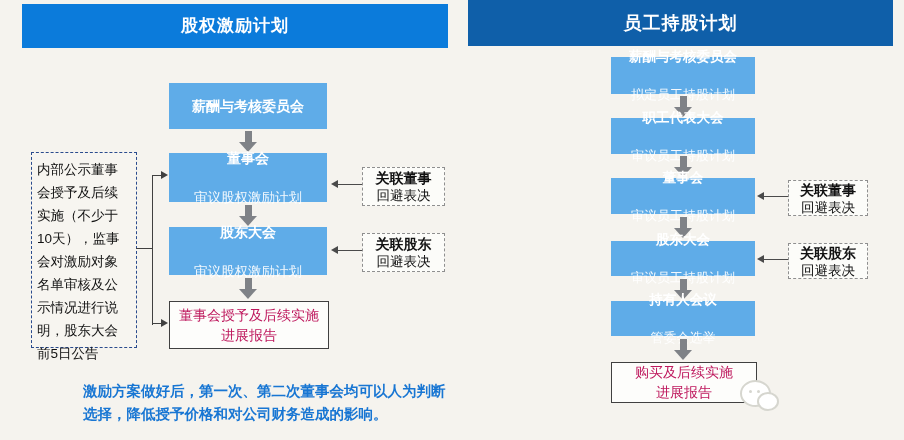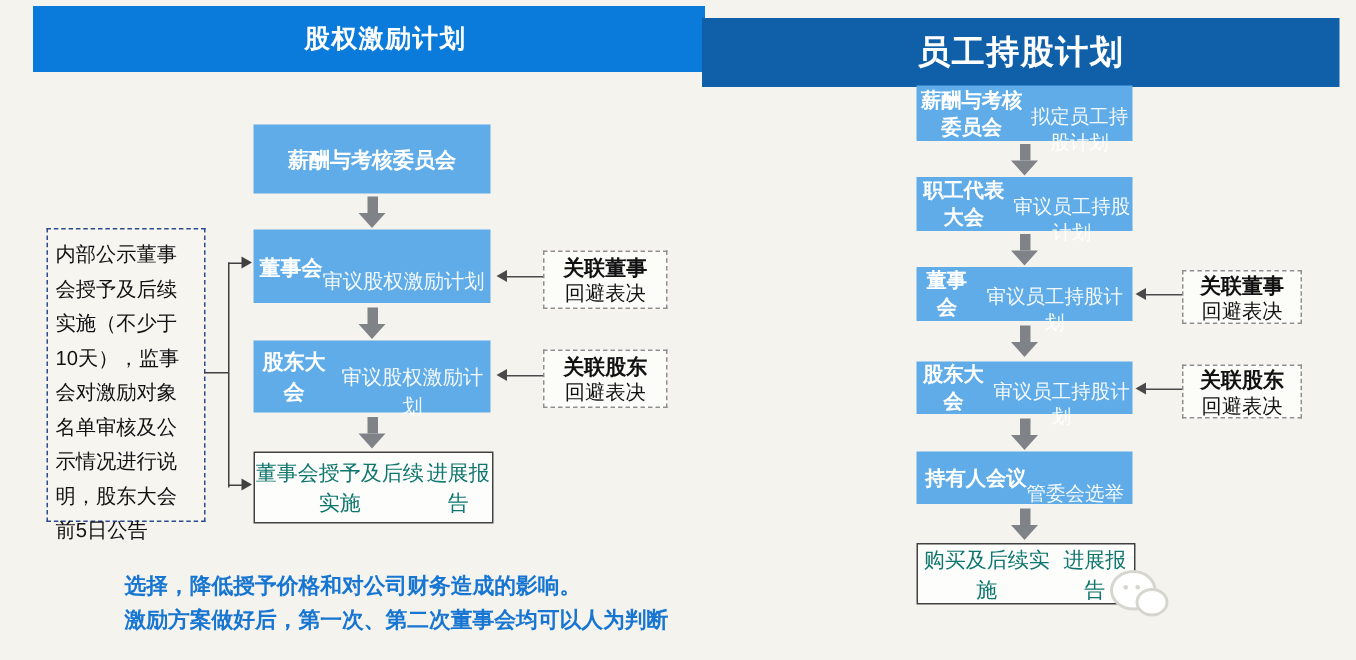--- a/index.html
+++ b/index.html
@@ -1,35 +1,35 @@
 <!DOCTYPE html>
 <html><head>
 <meta charset="utf-8">
 <style>
   html,body{margin:0;padding:0;}
   body{font-family:"Liberation Sans","DejaVu Sans",sans-serif;}
   #canvas{position:relative;width:904px;height:440px;background:#f5f3ee;overflow:hidden;}
 
   
   .hdr{position:absolute;color:#fff;font-weight:bold;text-align:center;letter-spacing:1px;}
-  .hdr-left{left:22px;top:4px;width:426px;height:44px;line-height:44px;font-size:17px;background:#0b7bdb;padding-left:22px;}
-  .hdr-right{left:468px;top:12px;width:425px;height:46px;line-height:46px;font-size:22px;background:#0f5fa9;}
-
-  
-  .step{position:absolute;display:flex;flex-direction:row;justify-content:center;align-items:center;text-align:center;}
+  .hdr-left{left:22px;top:4px;width:426px;height:44px;line-height:44px;font-size:17px;background:#0b7bdb;}
+  .hdr-right{left:468px;top:0;width:425px;height:46px;line-height:46px;font-size:18px;background:#0f5fa9;}
+
+  
+  .step{position:absolute;display:flex;flex-direction:column;justify-content:center;align-items:center;text-align:center;}
   .step.blue{background:#5face8;color:#fff;}
   .step.blue .t{font-weight:bold;}
   .step.blue .s{color:rgba(255,255,255,0.93);margin-top:20px;}
   .lcol .t{font-size:14px;line-height:20px;}
   .lcol .s{font-size:13.5px;line-height:19px;}
   .rcol .t{font-size:13.5px;line-height:18px;}
   .rcol .s{font-size:13px;line-height:17px;}
 
   
-  .step.white{background:#fdfdfb;border:1.5px solid #404040;color:#0f766e;}
+  .step.white{background:#fdfdfb;border:1.5px solid #404040;color:#be185d;}
   .step.white .l1,.step.white .l2{font-size:14px;line-height:20px;}
 
   
   .note{position:absolute;border:1.5px dashed #8f8f8f;background:#fcfcf9;display:flex;flex-direction:column;justify-content:center;align-items:center;text-align:center;color:#111;}
   .note .t{font-weight:bold;font-size:14px;line-height:18px;}
   .note .s{font-size:13.5px;line-height:17px;}
 
   
   .bignote{position:absolute;left:31px;top:152px;width:106px;height:196px;border:1.5px dashed #2a4b8d;background:#f7f5f0;box-sizing:border-box;padding:5px 5px;font-size:13.5px;line-height:23px;color:#111;}
   .bignote b{font-weight:normal;}
@@ -173,21 +173,21 @@
   <div class="step blue rcol" style="left:611px;top:301px;width:144px;height:35px;">
     <div class="t">持有人会议</div>
     <div class="s">管委会选举</div>
   </div>
 
   <div class="barrow" style="left:674px;top:339px;">
       <div class="shaft"></div>
       <div class="head"></div>
     </div>
 
-  <div class="step white" style="left:611px;top:362px;width:144px;height:39px;">
+  <div class="step white" style="left:611px;top:362px;width:144px;height:39px;justify-content:flex-end;">
     <div class="l1">购买及后续实施</div>
     <div class="l2">进展报告</div>
   </div>
 
   <div class="note" style="left:788px;top:180px;width:78px;height:34px;">
     <div class="t">关联董事</div>
     <div class="s">回避表决</div>
   </div>
   <div class="tarrow" style="left:757px;top:192px;width:31px;">
       <div class="head"></div>
@@ -197,22 +197,22 @@
   <div class="note" style="left:788px;top:243px;width:78px;height:34px;">
     <div class="t">关联股东</div>
     <div class="s">回避表决</div>
   </div>
   <div class="tarrow" style="left:757px;top:255px;width:31px;">
       <div class="head"></div>
       <div class="line"></div>
     </div>
 
   <div class="footnote">
+    <div>激励方案做好后，第一次、第二次董事会均可以人为判断</div>
     <div>选择，降低授予价格和对公司财务造成的影响。</div>
-    <div>激励方案做好后，第一次、第二次董事会均可以人为判断</div>
   </div>
 
   <div class="wm">
     <div class="wm-icon">
       <div class="wm-bubble-big"></div>
       <div class="wm-bubble-small"></div>
     </div>
   </div>
 
 </div>

